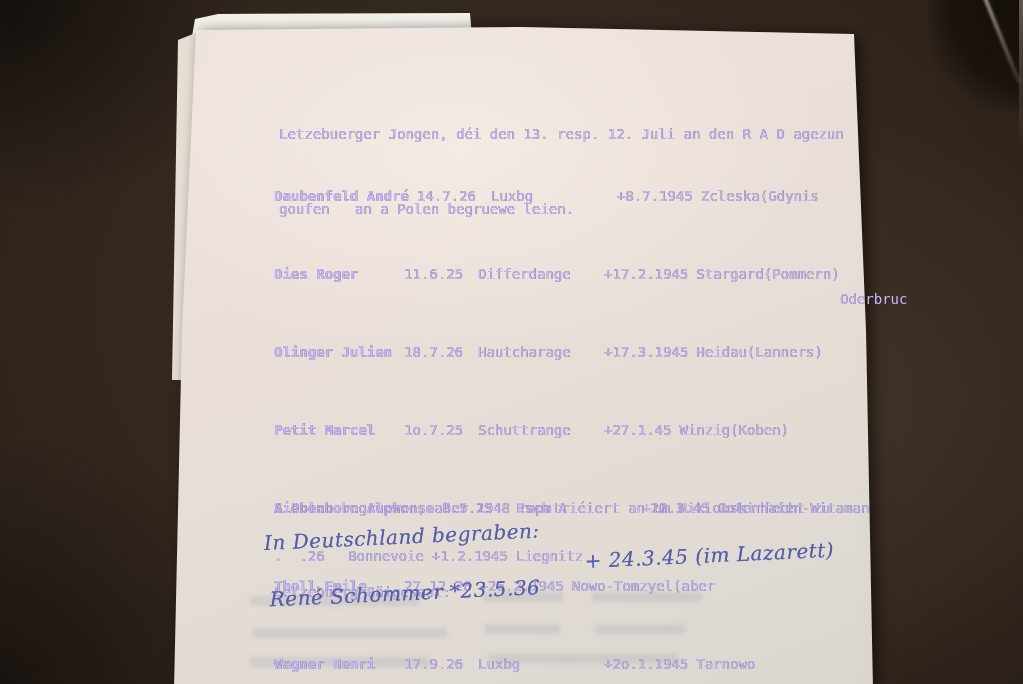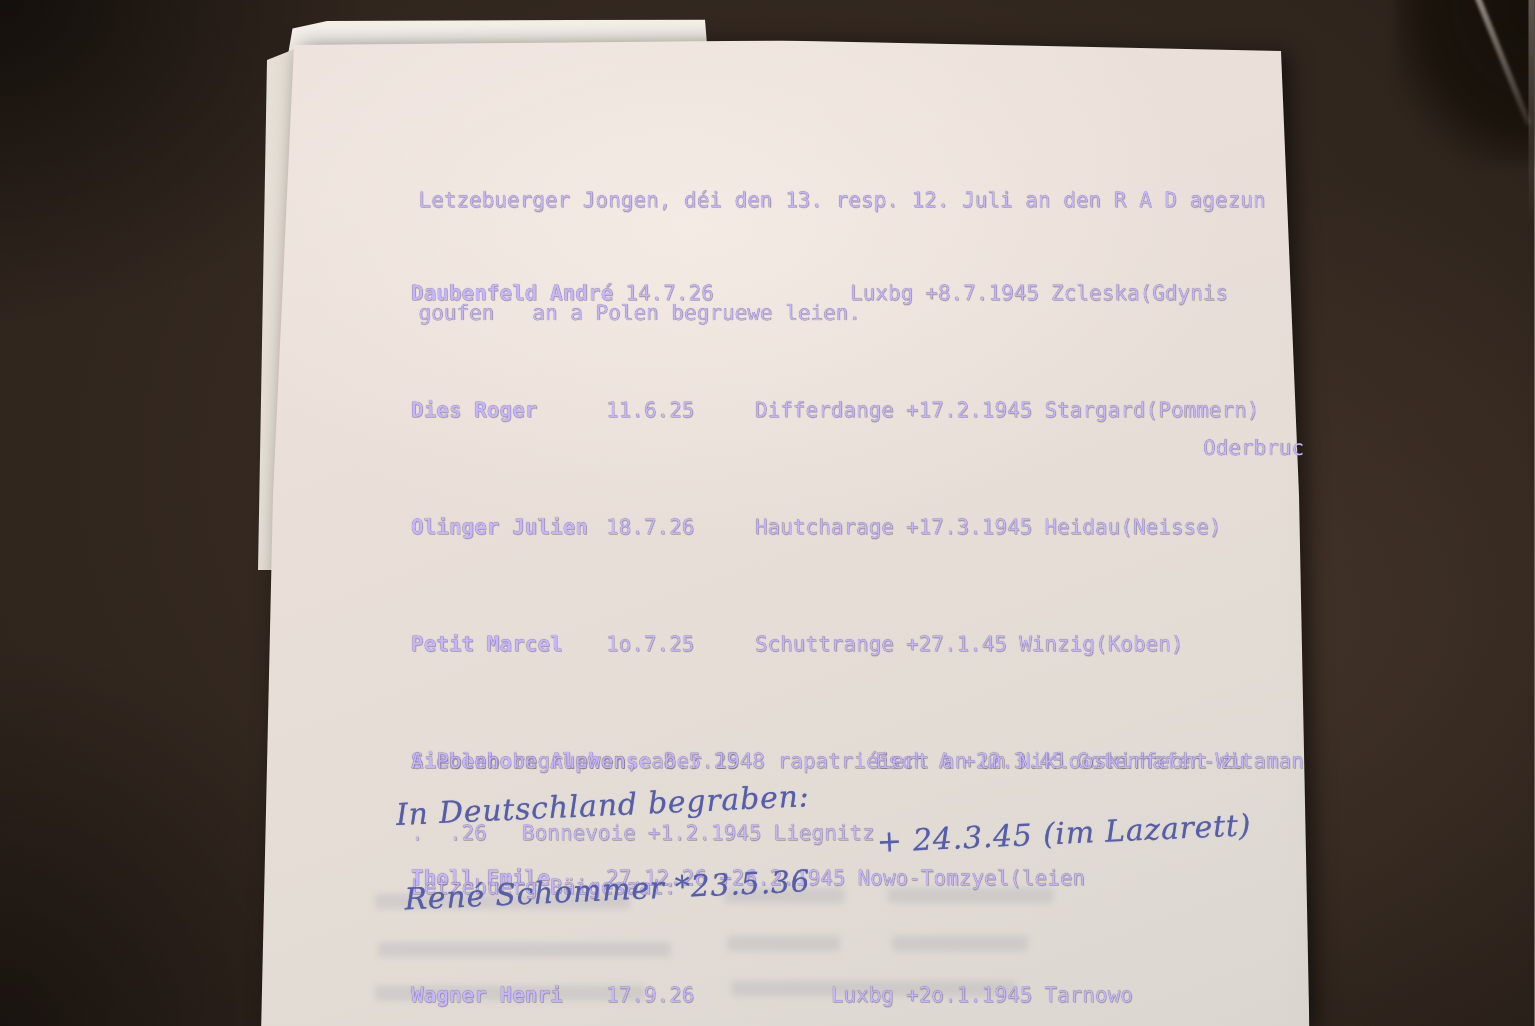--- a/index.html
+++ b/index.html
@@ -48,22 +48,22 @@
 
   
   .typed{position:absolute;color:#c4b5fd;font-size:14px;line-height:25px;
     text-shadow:0 0 .5px rgba(69,60,54,.9), .4px .4px 0 rgba(69,60,54,.28);
     letter-spacing:0px;white-space:pre;margin-left:24px;}
   .doc-header{left:255px;top:72px;}
   .list{left:250px;top:134px;}
   .c-row{display:flex;column-gap:8px;height:28px;align-items:flex-start;}
   .col-name{min-width:122px;font-weight:bold;}
   .col-born{min-width:66px;}
-  .col-place{min-width:118px;text-align:right;}
-  .continuation{position:absolute;left:778px;top:287px;}
+  .col-place{min-width:118px;}
+  .continuation{position:absolute;left:816px;top:287px;}
   .section-note{left:250px;top:438px;line-height:28px;}
   .lanners{left:250px;top:494px;}
   .lanners .col-name{min-width:215px;}
 
   
   .handwriting{position:absolute;font-family:"DejaVu Serif", serif;font-style:italic;
     color:#565ea9;font-size:20px;letter-spacing:.5px;transform:rotate(-2.6deg);
     transform-origin:left center;text-shadow:0 0 .6px rgba(86,94,169,.7);white-space:pre;}
   .hw-line1{left:264px;top:531px;}
   .hw-line2{left:256px;top:564px;width:580px;}
@@ -115,41 +115,41 @@
     <span class="col-born">11.6.25</span>
     <span class="col-place">Differdange</span>
     <span class="col-died">+17.2.1945</span>
     <span class="col-loc">Stargard(Pommern)</span>
   </div>
   <div class="c-row">
     <span class="col-name">Olinger Julien</span>
     <span class="col-born">18.7.26</span>
     <span class="col-place">Hautcharage</span>
     <span class="col-died">+17.3.1945</span>
-    <span class="col-loc">Heidau(Neisse)</span>
+    <span class="col-loc">Heidau(Lanners)</span>
   </div>
   <div class="c-row">
     <span class="col-name">Petit Marcel</span>
     <span class="col-born">1o.7.25</span>
     <span class="col-place">Schuttrange</span>
     <span class="col-died">+27.1.45</span>
     <span class="col-loc">Winzig(Koben)</span>
   </div>
   <div class="c-row">
     <span class="col-name">Siebenborn Alphonse</span>
     <span class="col-born">8.5.25</span>
     <span class="col-place">Esch A</span>
     <span class="col-died">+22.3.45</span>
     <span class="col-loc">Gotenhafen-Witaman</span>
   </div>
   <div class="c-row">
     <span class="col-name">Tholl Emile</span>
     <span class="col-born">27.12.26</span>
     <span class="col-died">+26.2.1945</span>
-    <span class="col-loc">Nowo-Tomzyel(leien</span>
+    <span class="col-loc">Nowo-Tomzyel(aber</span>
   </div>
   <div class="c-row">
     <span class="col-name">Wagner Henri</span>
     <span class="col-born">17.9.26</span>
     <span class="col-place">Luxbg</span>
     <span class="col-died">+2o.1.1945</span>
     <span class="col-loc">Tarnowo</span>
   </div>
   
   

